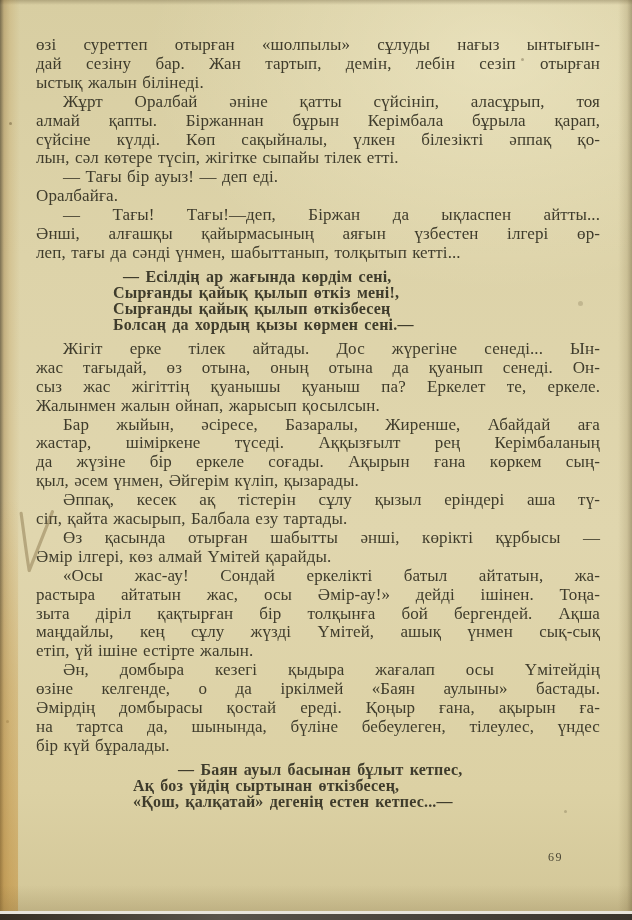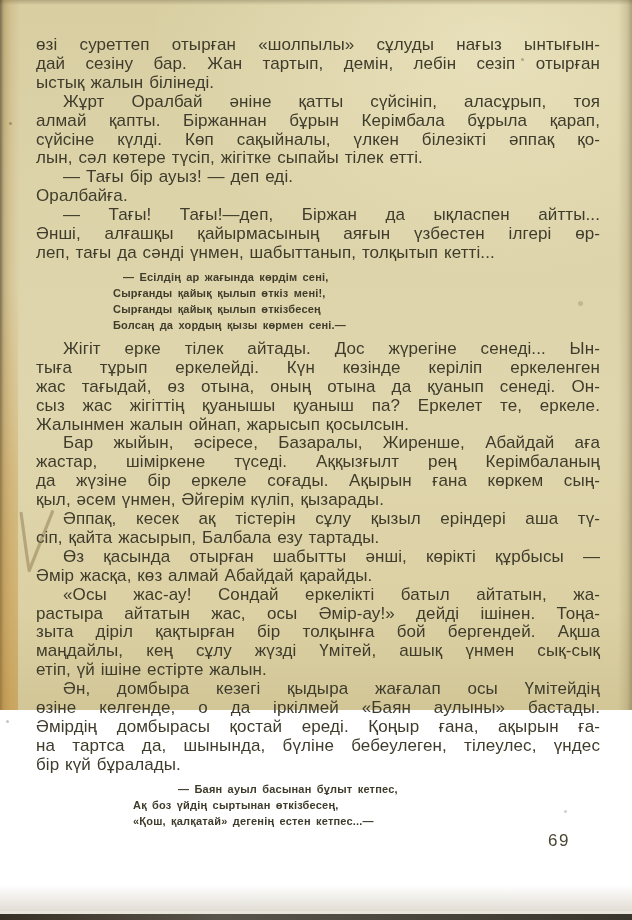--- a/index.html
+++ b/index.html
@@ -3,25 +3,25 @@
 <meta charset="utf-8">
 <title>Scanned book page — 69</title>
 <style>
   html, body {
     margin: 0; padding: 0;
     width: 632px; height: 920px;
     overflow: hidden;
   }
   .page {
     position: relative;
-    width: 632px; height: 710px;
+    width: 632px; height: 920px;
     background:
       radial-gradient(ellipse 560px 380px at 78% 6%, rgba(255,250,222,0.40), rgba(255,250,222,0) 62%),
       linear-gradient(to bottom, #d8cea2 0%, #ddd3a9 28%, #e0d6ae 58%, #dcd1a4 86%, #d2c697 100%);
-    font-family: Liberation Sans, sans-serif;
+    font-family: Liberation Serif, serif;
     color: #3f3c2c;
   }
   
   .edge-left {
     position: absolute; left: 0; top: 0; bottom: 0; width: 20px;
     background: linear-gradient(to right,
       rgba(58,46,24,0.60) 0px, rgba(150,115,58,0.38) 4px,
       rgba(180,142,72,0.22) 10px, rgba(180,142,72,0) 20px);
     pointer-events: none;
   }
@@ -61,31 +61,31 @@
   }
   .block { position: relative; }
   .para .line {
     text-align: justify;
     text-align-last: justify;
     text-justify: inter-word;
   }
   .para .line.last { text-align-last: left; }
   .para.indent .line.first { text-indent: 27px; }
   .verse {
-    font-size: 11px; line-height: 16px; font-weight: 700;
+    font-size: 16px; line-height: 16px; font-weight: 700;
     letter-spacing: 0.2px; word-spacing: 2px;
   }
   .verse .line { text-align: left; }
   .block[data-block-id="verse1"] { margin: 6px 0 7px 77px; }
   .block[data-block-id="verse1"] .line.first { text-indent: 10px; }
   .block[data-block-id="verse2"] { margin: 6px 0 10px 97px; }
   .block[data-block-id="verse2"] .line.first { text-indent: 45px; }
   .page-number {
-    position: absolute; left: 548px; top: 831px;
-    font-size: 17px; letter-spacing: 1.5px; color: #4a4634;
+    position: absolute; left: 548px; top: 850px;
+    font-size: 12px; letter-spacing: 1.5px; color: #4a4634;
   }
   .margin-mark {
     position: absolute; left: 13px; top: 505px;
     transform: rotate(6deg); opacity: 0.55;
   }
   .specks { position: absolute; left: 9px; top: 122px; width: 3px; height: 3px;
     border-radius: 50%; background: rgba(76,64,40,0.45);
     box-shadow: 512px -64px 0 rgba(76,64,40,0.35),
                 570px 180px 0 1px rgba(96,80,48,0.22),
                 -3px 598px 0 rgba(76,64,40,0.30),
@@ -121,38 +121,37 @@
         <div class="line last">леп, тағы да сәнді үнмен, шабыттанып, толқытып кетті...</div>
       </div>
       <div class="block verse" data-block-id="verse1">
         <div class="line first">— Есілдің ар жағында көрдім сені,</div>
         <div class="line">Сырғанды қайық қылып өткіз мені!,</div>
         <div class="line">Сырғанды қайық қылып өткізбесең</div>
         <div class="line last">Болсаң да хордың қызы көрмен сені.—</div>
       </div>
       <div class="block para indent" data-block-id="p5">
         <div class="line first">Жігіт ерке тілек айтады. Дос жүрегіне сенеді... Ын-</div>
-        <div class="line">тыға тұрып еркелейді. Күн көзінде керіліп еркеленген</div>
         <div class="line">жас тағыдай, өз отына, оның отына да қуанып сенеді. Он-</div>
         <div class="line">сыз жас жігіттің қуанышы қуаныш па? Еркелет те, еркеле.</div>
         <div class="line last">Жалынмен жалын ойнап, жарысып қосылсын.</div>
       </div>
       <div class="block para indent" data-block-id="p6">
         <div class="line first">Бар жыйын, әсіресе, Базаралы, Жиренше, Абайдай аға</div>
         <div class="line">жастар, шіміркене түседі. Аққызғылт рең Керімбаланың</div>
         <div class="line">да жүзіне бір еркеле соғады. Ақырын ғана көркем сың-</div>
         <div class="line last">қыл, әсем үнмен, Әйгерім күліп, қызарады.</div>
       </div>
       <div class="block para indent" data-block-id="p7">
         <div class="line first">Әппақ, кесек ақ тістерін сұлу қызыл еріндері аша тү-</div>
         <div class="line last">сіп, қайта жасырып, Балбала езу тартады.</div>
       </div>
       <div class="block para indent" data-block-id="p8">
         <div class="line first">Өз қасында отырған шабытты әнші, көрікті құрбысы —</div>
-        <div class="line last">Әмір жасқа, көз алмай Абайдай қарайды.</div>
+        <div class="line last">Әмір ілгері, көз алмай Үмітей қарайды.</div>
       </div>
       <div class="block para indent" data-block-id="p9">
         <div class="line first">«Осы жас-ау! Сондай еркелікті батыл айтатын, жа-</div>
         <div class="line">растыра айтатын жас, осы Әмір-ау!» дейді ішінен. Тоңа-</div>
         <div class="line">зыта діріл қақтырған бір толқынға бой бергендей. Ақша</div>
         <div class="line">маңдайлы, кең сұлу жүзді Үмітей, ашық үнмен сық-сық</div>
         <div class="line last">етіп, үй ішіне естірте жалын.</div>
       </div>
       <div class="block para indent" data-block-id="p10">
         <div class="line first">Ән, домбыра кезегі қыдыра жағалап осы Үмітейдің</div>

